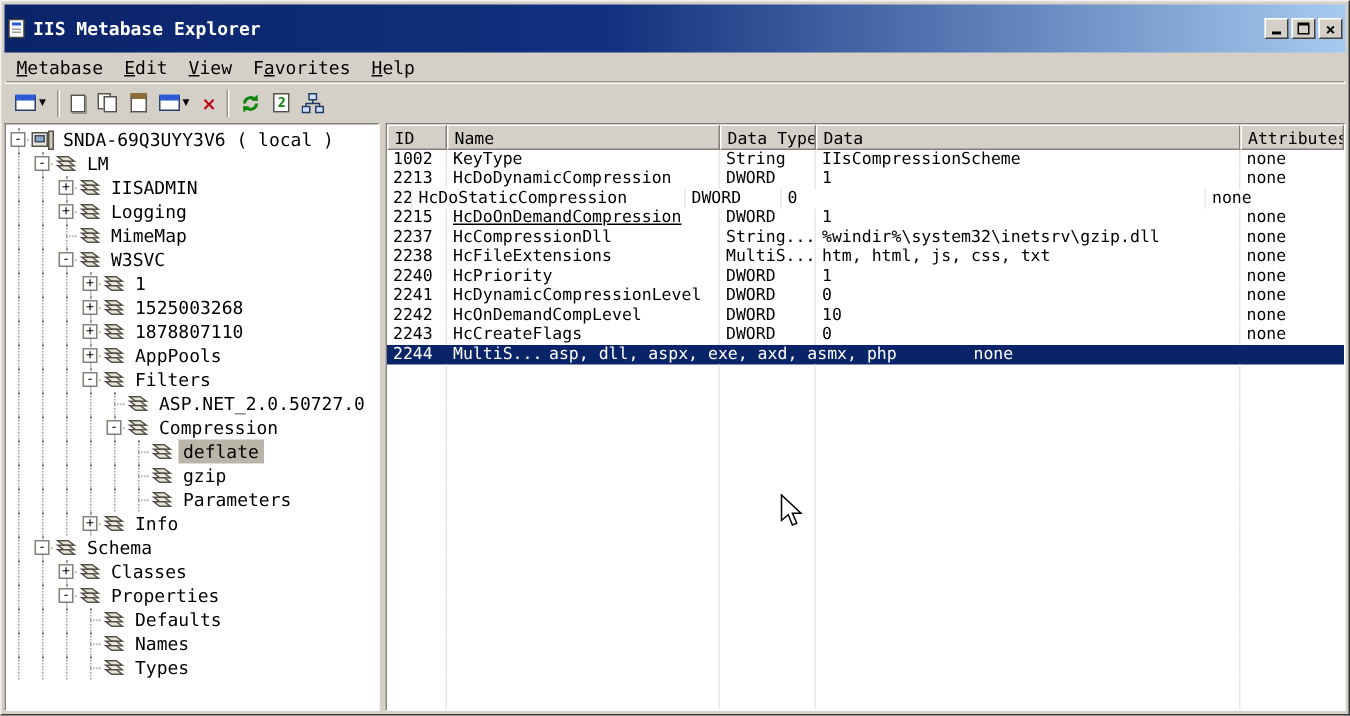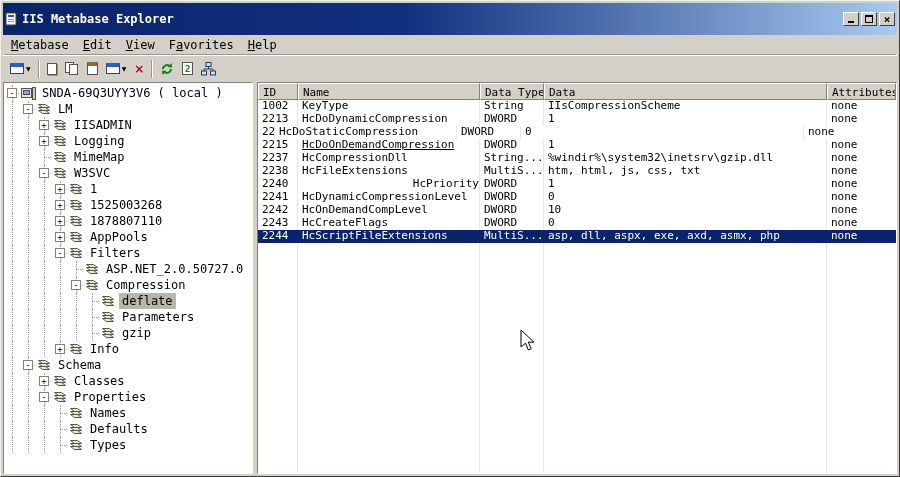--- a/index.html
+++ b/index.html
@@ -502,65 +502,65 @@
           </span>
           <span class="t-icon">
             <svg width="16" height="15" viewBox="0 0 16 15">
               <g stroke="#55524a" fill="#e9e5d8">
                 <path d="M2.5 2.5 h7 l4 3 h-7 z"></path>
                 <path d="M2.5 5.5 h7 l4 3 h-7 z"></path>
                 <path d="M2.5 8.5 h7 l4 3 h-7 z"></path>
               </g>
             </svg>
           </span>
+          <span class="t-label">gzip</span>
+        </div>
+        <div class="t-row">
+          <span class="t-guide">
+            <i></i>
+          </span>
+          <span class="t-guide">
+            <i></i>
+          </span>
+          <span class="t-guide">
+            <i></i>
+          </span>
+          <span class="t-guide">
+            <i></i>
+          </span>
+          <span class="t-guide">
+            <i></i>
+          </span>
+          <span class="t-guide">
+            <i></i>
+            <em></em>
+          </span>
+          <span class="t-icon">
+            <svg width="16" height="15" viewBox="0 0 16 15">
+              <g stroke="#55524a" fill="#e9e5d8">
+                <path d="M2.5 2.5 h7 l4 3 h-7 z"></path>
+                <path d="M2.5 5.5 h7 l4 3 h-7 z"></path>
+                <path d="M2.5 8.5 h7 l4 3 h-7 z"></path>
+              </g>
+            </svg>
+          </span>
           <span class="t-label">Parameters</span>
         </div>
         <div class="t-row">
           <span class="t-guide">
             <i></i>
           </span>
           <span class="t-guide">
             <i></i>
           </span>
           <span class="t-guide">
             <i></i>
           </span>
           <span class="t-guide">
             <i></i>
-          </span>
-          <span class="t-guide">
-            <i></i>
-          </span>
-          <span class="t-guide">
-            <i></i>
-            <em></em>
-          </span>
-          <span class="t-icon">
-            <svg width="16" height="15" viewBox="0 0 16 15">
-              <g stroke="#55524a" fill="#e9e5d8">
-                <path d="M2.5 2.5 h7 l4 3 h-7 z"></path>
-                <path d="M2.5 5.5 h7 l4 3 h-7 z"></path>
-                <path d="M2.5 8.5 h7 l4 3 h-7 z"></path>
-              </g>
-            </svg>
-          </span>
-          <span class="t-label">gzip</span>
-        </div>
-        <div class="t-row">
-          <span class="t-guide">
-            <i></i>
-          </span>
-          <span class="t-guide">
-            <i></i>
-          </span>
-          <span class="t-guide">
-            <i></i>
-          </span>
-          <span class="t-guide">
-            <i></i>
             <em></em>
             <span class="t-box">+</span>
           </span>
           <span class="t-icon">
             <svg width="16" height="15" viewBox="0 0 16 15">
               <g stroke="#55524a" fill="#e9e5d8">
                 <path d="M2.5 2.5 h7 l4 3 h-7 z"></path>
                 <path d="M2.5 5.5 h7 l4 3 h-7 z"></path>
                 <path d="M2.5 8.5 h7 l4 3 h-7 z"></path>
               </g>
@@ -650,46 +650,46 @@
           </span>
           <span class="t-icon">
             <svg width="16" height="15" viewBox="0 0 16 15">
               <g stroke="#55524a" fill="#e9e5d8">
                 <path d="M2.5 2.5 h7 l4 3 h-7 z"></path>
                 <path d="M2.5 5.5 h7 l4 3 h-7 z"></path>
                 <path d="M2.5 8.5 h7 l4 3 h-7 z"></path>
               </g>
             </svg>
           </span>
+          <span class="t-label">Defaults</span>
+        </div>
+        <div class="t-row">
+          <span class="t-guide">
+            <i></i>
+          </span>
+          <span class="t-guide">
+            <i></i>
+          </span>
+          <span class="t-guide">
+            <i></i>
+          </span>
+          <span class="t-guide">
+            <i></i>
+            <em></em>
+          </span>
+          <span class="t-icon">
+            <svg width="16" height="15" viewBox="0 0 16 15">
+              <g stroke="#55524a" fill="#e9e5d8">
+                <path d="M2.5 2.5 h7 l4 3 h-7 z"></path>
+                <path d="M2.5 5.5 h7 l4 3 h-7 z"></path>
+                <path d="M2.5 8.5 h7 l4 3 h-7 z"></path>
+              </g>
+            </svg>
+          </span>
           <span class="t-label">Names</span>
-        </div>
-        <div class="t-row">
-          <span class="t-guide">
-            <i></i>
-          </span>
-          <span class="t-guide">
-            <i></i>
-          </span>
-          <span class="t-guide">
-            <i></i>
-          </span>
-          <span class="t-guide">
-            <i></i>
-            <em></em>
-          </span>
-          <span class="t-icon">
-            <svg width="16" height="15" viewBox="0 0 16 15">
-              <g stroke="#55524a" fill="#e9e5d8">
-                <path d="M2.5 2.5 h7 l4 3 h-7 z"></path>
-                <path d="M2.5 5.5 h7 l4 3 h-7 z"></path>
-                <path d="M2.5 8.5 h7 l4 3 h-7 z"></path>
-              </g>
-            </svg>
-          </span>
-          <span class="t-label">Defaults</span>
         </div>
         <div class="t-row">
           <span class="t-guide">
             <i></i>
           </span>
           <span class="t-guide">
             <i></i>
           </span>
           <span class="t-guide">
             <i></i>
@@ -757,21 +757,21 @@
           </div>
           <div class="l-row">
             <span class="l-cell" style="width: 40px;">2238</span>
             <span class="l-cell" style="width: 182px;">HcFileExtensions</span>
             <span class="l-cell" style="width: 64px;">MultiS...</span>
             <span class="l-cell" style="width: 283px;">htm, html, js, css, txt</span>
             <span class="l-cell last">none</span>
           </div>
           <div class="l-row">
             <span class="l-cell" style="width: 40px;">2240</span>
-            <span class="l-cell" style="width: 182px; text-align: right;">HcPriority</span>
+            <span class="l-cell" style="width: 182px;">HcPriority</span>
             <span class="l-cell" style="width: 64px;">DWORD</span>
             <span class="l-cell" style="width: 283px;">1</span>
             <span class="l-cell last">none</span>
           </div>
           <div class="l-row">
             <span class="l-cell" style="width: 40px;">2241</span>
             <span class="l-cell" style="width: 182px;">HcDynamicCompressionLevel</span>
             <span class="l-cell" style="width: 64px;">DWORD</span>
             <span class="l-cell" style="width: 283px;">0</span>
             <span class="l-cell last">none</span>
@@ -785,21 +785,20 @@
           </div>
           <div class="l-row">
             <span class="l-cell" style="width: 40px;">2243</span>
             <span class="l-cell" style="width: 182px;">HcCreateFlags</span>
             <span class="l-cell" style="width: 64px;">DWORD</span>
             <span class="l-cell" style="width: 283px;">0</span>
             <span class="l-cell last">none</span>
           </div>
           <div class="l-row sel">
             <span class="l-cell" style="width: 40px;">2244</span>
-            <span class="l-cell" style="width: 182px;">HcScriptFileExtensions</span>
             <span class="l-cell" style="width: 64px;">MultiS...</span>
             <span class="l-cell" style="width: 283px;">asp, dll, aspx, exe, axd, asmx, php</span>
             <span class="l-cell last">none</span>
           </div>
           <div class="l-row">
             <span class="l-cell" style="width: 40px;"></span>
             <span class="l-cell" style="width: 182px;"></span>
             <span class="l-cell" style="width: 64px;"></span>
             <span class="l-cell" style="width: 283px;"></span>
             <span class="l-cell last"></span>

